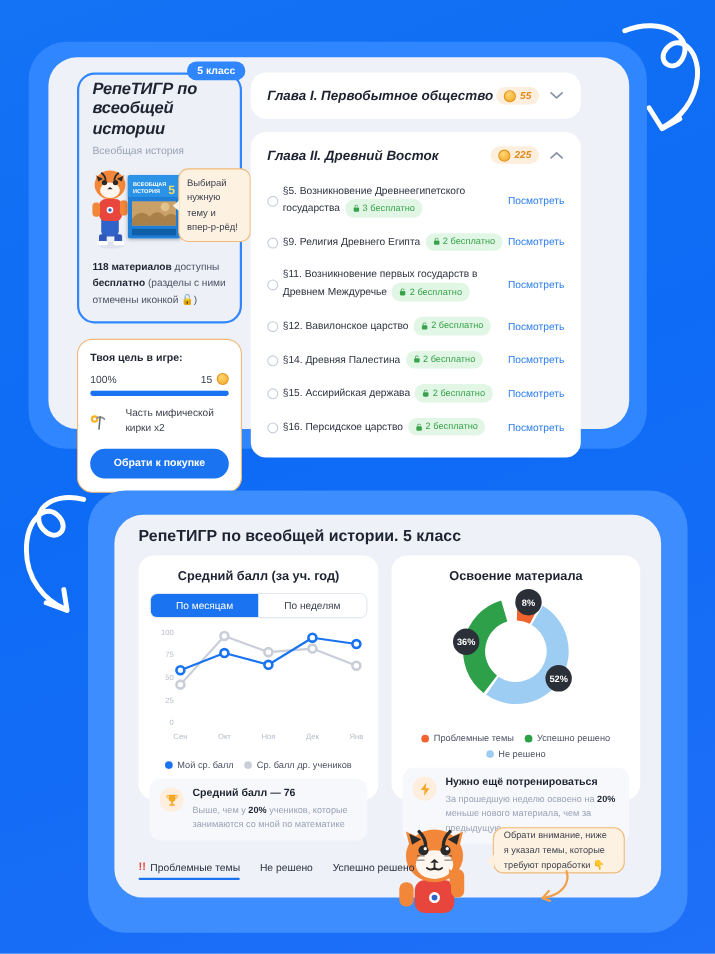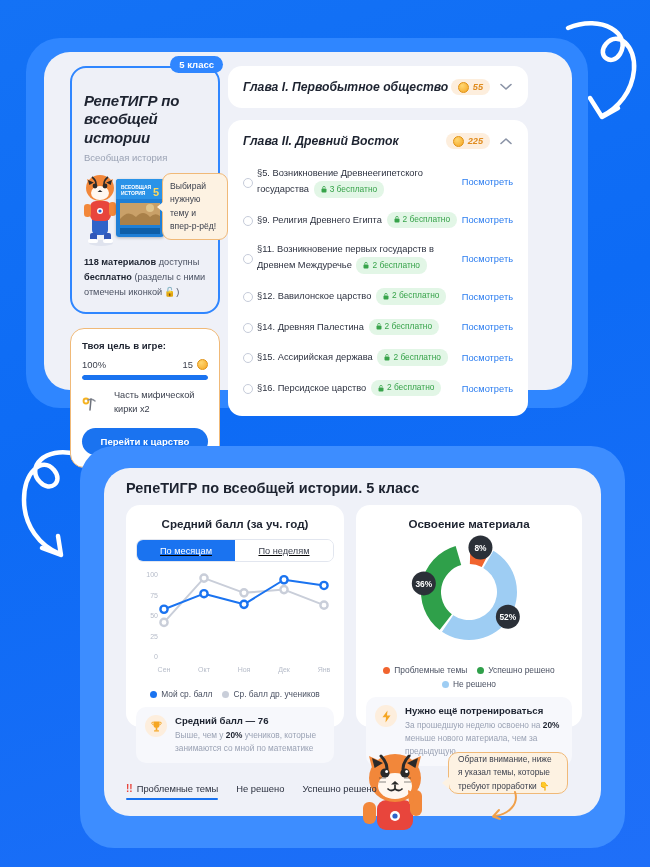--- a/index.html
+++ b/index.html
@@ -32,21 +32,21 @@
   }
 
   
   .left-col { position: absolute; left: 70px; top: 66px; width: 150px; }
 
   .promo-card {
     position: relative;
     background: #eef0f7;
     border: 2px solid #2f86ff;
     border-radius: 16px;
-    padding: 24px 12px 12px 12px;
+    padding: 4px 12px 12px 12px;
   }
   .grade-badge {
     position: absolute;
     right: -5px; top: -12px;
     background: #2f86ff;
     color: #fff;
     font-size: 9.5px;
     font-weight: bold;
     padding: 3px 9px;
     border-radius: 9px;
@@ -175,21 +175,21 @@
     padding: 12px 10px;
   }
   .card-line { left: 126px; top: 505px; width: 218px; height: 222px; }
   .card-donut { left: 356px; top: 505px; width: 226px; height: 222px; }
   .stat-head {
     text-align: center; font-size: 11.6px; font-weight: bold; color: #1d2330;
   }
 
   .toggle {
     display: flex; margin: 9px auto 0; width: 100%;
-    border: 1px solid #e2e6ef; border-radius: 7px; overflow: hidden; text-decoration: underline;
+    border: 1px solid #e2e6ef; border-radius: 7px; overflow: hidden;
   }
   .toggle > div {
     flex: 1; text-align: center; font-size: 9.2px; padding: 5.5px 0;
     color: #3a3f4c; cursor: pointer; background: #fff;
   }
   .toggle > div.on { background: #1a73f0; color: #fff; }
 
   .legend {
     display: flex; flex-wrap: wrap; justify-content: center;
     gap: 4px 10px; margin-top: 7px;
@@ -313,21 +313,21 @@
       </div>
     <div class="reward-row">
       <svg class="pick-icon" viewBox="0 0 14 16">
         <circle cx="4" cy="5" r="3.4" fill="#f5b220"></circle>
         <circle cx="4" cy="5" r="1.5" fill="#fff"></circle>
         <path d="M6 4 q4 -2 7 1" stroke="#8b8f99" stroke-width="1.5" fill="none" stroke-linecap="round"></path>
         <path d="M9 3 L8 14" stroke="#6d727d" stroke-width="1.5" stroke-linecap="round"></path>
       </svg>
       <div class="reward-txt">Часть мифической кирки x2</div>
     </div>
-    <button class="buy-btn">Перейти к царство</button>
+    <button class="buy-btn">Обрати к покупке</button>
   </div>
 </div>
 
 <div class="right-col">
 
   <div class="chapter-card">
     <div class="chapter-head">
       <div class="chapter-title">Глава I. Первобытное общество</div>
       <div class="coin-pill">
         <span class="coin"></span>

